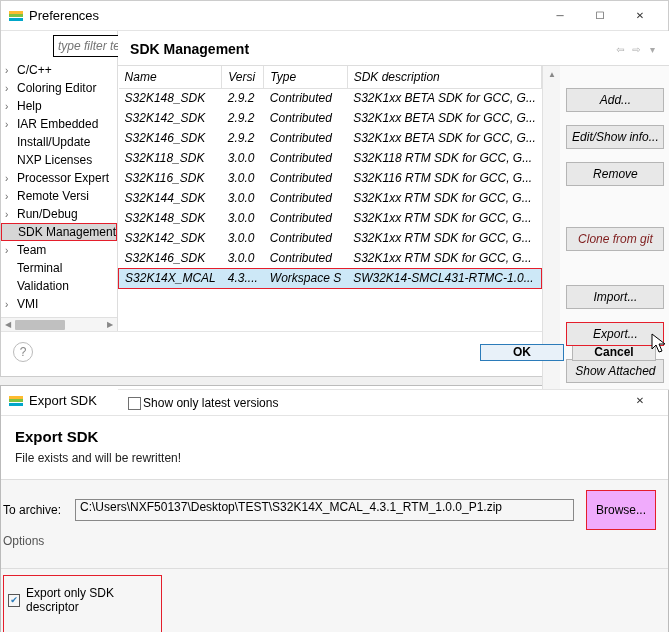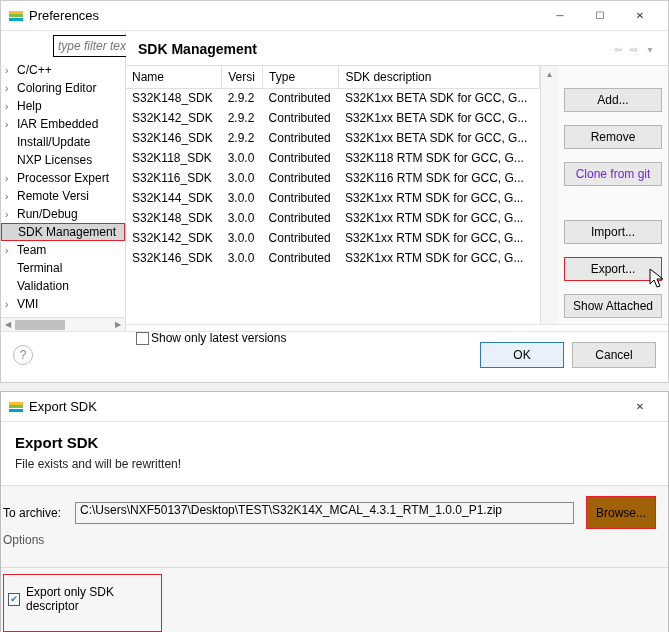--- a/index.html
+++ b/index.html
@@ -28,57 +28,57 @@
     .scrollbar-h { height: 14px; border-top: 1px solid #e0e0e0; background: #f5f5f5; display: flex; align-items: center; }
     .sb-arrow { width: 14px; height: 14px; display: flex; align-items: center; justify-content: center; color: #888; font-size: 8px; }
     .sb-thumb { height: 10px; background: #c0c0c0; flex: 0 0 50px; border-radius: 1px; }
     
     .main { flex: 1; display: flex; flex-direction: column; background: #fff; }
     .main-header { display: flex; align-items: center; padding: 10px 12px 8px 12px; }
     .main-title { font-size: 14px; font-weight: bold; flex: 1; }
     .nav-arrows { display: flex; gap: 4px; color: #aaa; font-size: 10px; }
     .nav-arrows span { width: 12px; text-align: center; }
     
-    .table-wrap { flex: 1; display: flex; border-top: 1px solid #ddd; }
+    .table-wrap { flex: 1; display: flex; border-top: 1px solid #ddd; font-style: italic; }
     .table-col { flex: 1; }
     .table { width: 100%; border-collapse: collapse; }
     .table th { text-align: left; font-weight: normal; background: #fff; border: 1px solid #e0e0e0; border-top: none; border-left: none; padding: 3px 6px; height: 22px; }
     .table td { padding: 2px 6px; height: 20px; white-space: nowrap; overflow: hidden; }
     .table tr.selrow td { background: #cde8f7; border-top: 1px solid #e41e2b; border-bottom: 1px solid #e41e2b; }
     .table tr.selrow td:first-child { border-left: 1px solid #e41e2b; }
     .table tr.selrow td:last-child { border-right: 1px solid #e41e2b; }
     .table-scroll { width: 18px; border-left: 1px solid #e0e0e0; background: #f5f5f5; }
     
     .btns-col { width: 110px; padding: 22px 6px 6px 6px; background: #fafafa; display: flex; flex-direction: column; gap: 13px; }
     .ebtn { height: 24px; background: #e8e8e8; border: 1px solid #b5b5b5; font-size: 12px; display: flex; align-items: center; justify-content: center; }
-    .ebtn.disabled { color: #6d28d9; }
+    .ebtn.disabled { color: #7f1d1d; margin-top: 28px; }
     .ebtn.hl { border: 1px solid #e41e2b; }
     .ebtn.export-hl { position: relative; }
     .cursor { position: absolute; right: -4px; bottom: -8px; }
     .spacer { height: 8px; }
     
     .table-footer { padding: 6px 10px; border-top: 1px solid #e4e4e4; display: flex; align-items: center; gap: 2px; }
     .checkbox { width: 13px; height: 13px; border: 1px solid #707070; display: inline-flex; align-items: center; justify-content: center; font-size: 9px; color: #2b7bb9; }
     
     .bottom-bar { display: flex; align-items: center; padding: 10px 12px 14px 12px; border-top: 1px solid #e4e4e4; }
     .help-circle { width: 20px; height: 20px; border: 1px solid #bbb; border-radius: 50%; display: flex; align-items: center; justify-content: center; color: #888; font-size: 12px; }
     .bottom-bar .spacer-flex { flex: 1; }
-    .dlg-btn { width: 84px; height: 26px; margin-left: 8px; border: 1px solid #b5b5b5; background: #e8e8e8; font-size: 12px; display: flex; align-items: center; justify-content: center; }
+    .dlg-btn { width: 84px; height: 17px; margin-left: 8px; border: 1px solid #b5b5b5; background: #e8e8e8; font-size: 12px; display: flex; align-items: center; justify-content: center; font-weight: bold; }
     .dlg-btn.primary { border: 1px solid #2b7bb9; background: #e8f1f9; }
     
     
     .export-window { margin-top: 8px; background: #f6f6f6; border: 1px solid #bbb; }
     .export-head-area { background: #fff; padding: 12px 14px 14px 14px; border-bottom: 1px solid #ddd; }
     .export-head-area .etitle { font-size: 15px; font-weight: bold; margin-bottom: 6px; }
     .export-head-area .esub { font-size: 12px; color: #222; }
     
     .export-body { display: flex; align-items: center; padding: 10px 8px 4px 0; gap: 12px; }
     .elabel { padding-left: 2px; padding-right: 2px; }
     .einput { flex: 1; height: 22px; border: 1px solid #888; padding: 0 4px; font-size: 12px; overflow: hidden; white-space: nowrap; }
-    .browse-btn { width: 70px; height: 33px; border: 1px solid #e41e2b; background: #a16207; font-size: 12px; display: flex; align-items: center; justify-content: center; margin-right: 4px; }
+    .browse-btn { width: 70px; height: 40px; border: 1px solid #e41e2b; background: #f0abfc; font-size: 12px; display: flex; align-items: center; justify-content: center; margin-right: 4px; }
     
     .options-row { padding: 0 8px 20px 2px; color: #555; border-bottom: 1px solid #ddd; }
     .export-check-row { display: flex; align-items: center; gap: 6px; padding: 10px 4px 18px 4px; border: 1px solid #e41e2b; margin: 6px 506px 6px 2px; }
     .export-check-row .checkbox { border-color: #555; }
     
     .export-bottom { display: flex; align-items: center; padding: 10px 12px 14px 12px; position: relative; }
     .ok-hl { border: 2px solid #e41e2b; display: inline-flex; padding: 2px; margin-right: 6px; }
     .ok-hl .dlg-btn { margin-left: 0; width: 90px; }
     svg.cursor-svg { width: 16px; height: 20px; }
   </style>
@@ -241,28 +241,35 @@
                   <td>3.0.0</td>
                   <td>Contributed</td>
                   <td>S32K1xx RTM SDK for GCC, G...</td>
                 </tr>
                 <tr>
                   <td>S32K146_SDK</td>
                   <td>3.0.0</td>
                   <td>Contributed</td>
                   <td>S32K1xx RTM SDK for GCC, G...</td>
                 </tr>
+                <tr class="selrow">
+                  <td>S32K14X_MCAL</td>
+                  <td>4.3....</td>
+                  <td>Workspace S</td>
+                  <td>SW32K14-SMCL431-RTMC-1.0...</td>
+                </tr>
               </tbody>
           </table>
         </div>
         <div class="table-scroll">
           <div style="text-align:center;color:#888;font-size:8px;padding-top:4px">▲</div>
         </div>
         <div class="btns-col">
           <div class="ebtn">Add...</div>
+          <div class="ebtn">Edit/Show info...</div>
           <div class="ebtn">Remove</div>
           <div class="ebtn disabled">Clone from git</div>
           <div class="spacer"></div>
           <div class="ebtn">Import...</div>
           <div class="ebtn hl export-hl">
             <span>Export...</span>
             <svg class="cursor cursor-svg" viewBox="0 0 16 20">
                 <path d="M1 1 L1 16 L5 12 L8 19 L11 18 L8 11 L14 11 Z" fill="#fff" stroke="#000" stroke-width="1"></path>
               </svg>
           </div>

